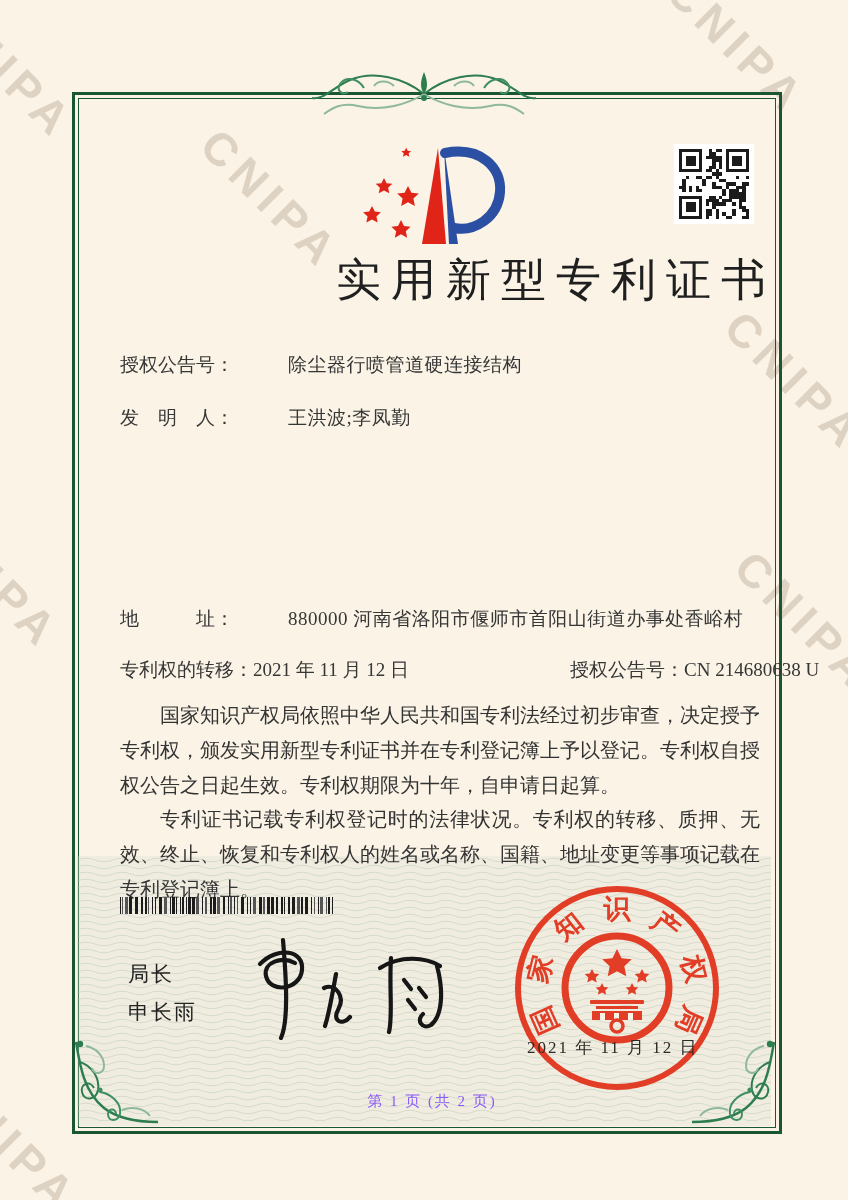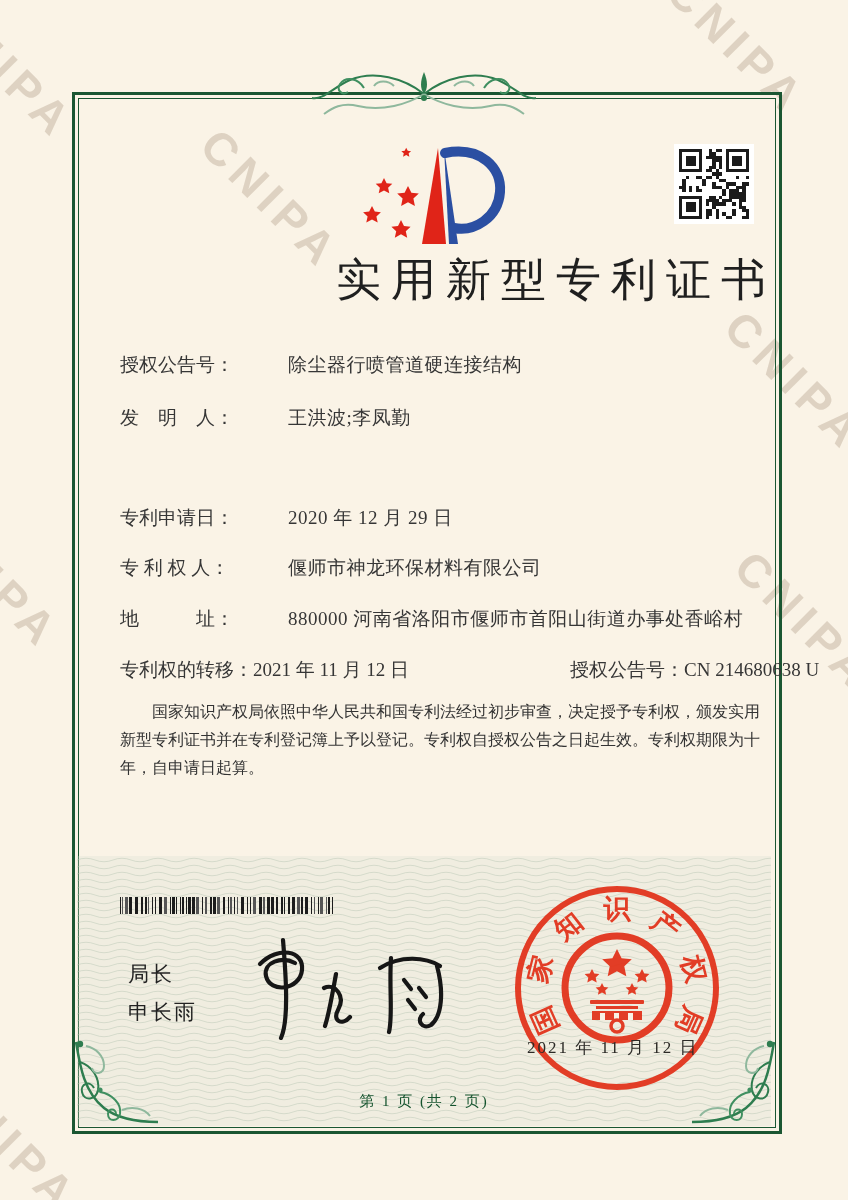--- a/index.html
+++ b/index.html
@@ -19,35 +19,35 @@
   .qr{position:absolute;left:674px;top:144px;background:#ffffff;padding:5px;}
   .qr-grid{display:grid;grid-template-columns:repeat(21,1fr);width:70px;height:70px;}
   .qr-grid div{width:100%;height:100%;}
   .qr-grid .b{background:#1b1b1b;}
   .title{position:absolute;left:72px;top:250px;width:704px;text-align:right;
          font-size:45px;font-weight:normal;color:#1f1f1f;letter-spacing:10px;margin:0;}
   .frow{position:absolute;left:120px;font-size:19px;color:#363636;white-space:nowrap;}
   .frow .lbl{display:inline-block;width:168px;}
   .frow .val{letter-spacing:0.5px;}
   .grant2{position:absolute;left:450px;top:0;}
-  .body-text{position:absolute;left:120px;top:698px;width:640px;font-size:16px;
+  .body-text{position:absolute;left:120px;top:698px;width:640px;font-size:20px;
              line-height:1.74;color:#333;text-align:justify;font-style:normal;}
   .body-text p{margin:0;text-indent:2em;}
   .barcode{position:absolute;left:120px;top:897px;height:17px;display:flex;}
   .barcode div{height:100%;}
   .sig-title{position:absolute;left:128px;top:960px;font-family:"Liberation Sans",sans-serif;
              font-size:21px;color:#222;letter-spacing:2px;}
   .sig-name{position:absolute;left:128px;top:998px;font-family:"Liberation Sans",sans-serif;
             font-size:21px;color:#222;letter-spacing:2px;}
   .sig-svg{position:absolute;left:232px;top:928px;}
   .seal{position:absolute;left:512px;top:883px;}
   .seal-date{position:absolute;left:527px;top:1036px;width:190px;font-size:17px;
              color:#2b2a26;letter-spacing:2px;z-index:5;}
   .footer-page{position:absolute;left:72px;top:1092px;width:704px;text-align:center;
-               font-size:15px;color:#14532d;letter-spacing:2px;}
+               font-size:15px;color:#8b5cf6;letter-spacing:2px;padding-left:8px;}
   .bottom-note{position:absolute;left:328px;top:1140px;width:196px;height:32px;
                background:#fcfaf3;color:#2c2c2c;font-size:17px;text-align:center;
                line-height:32px;letter-spacing:2px;}
   .ornament-top{position:absolute;left:304px;top:60px;}
   .corner{position:absolute;}
   .corner.bl{left:70px;top:1036px;}
   .corner.br{left:688px;top:1036px;transform:scaleX(-1);}
 </style>
 </head>
 <body>
@@ -608,38 +608,33 @@
   </div>
 
   <h1 class="title">实用新型专利证书</h1>
 
   <div class="frow" style="top:352px">
     <span class="lbl">授权公告号：</span><span class="val">除尘器行喷管道硬连接结构</span>
   </div>
   <div class="frow" style="top:405px">
     <span class="lbl">发　明　人：</span><span class="val">王洪波;李凤勤</span>
   </div>
-  <div class="frow" style="top:505px">
-    <span class="lbl">专利申请日：</span><span class="val">2020 年 12 月 29 日</span>
-  </div>
-  <div class="frow" style="top:555px">
-    <span class="lbl">专 利 权 人：</span><span class="val">偃师市神龙环保材料有限公司</span>
-  </div>
   <div class="frow" style="top:606px">
     <span class="lbl">地　　　址：</span><span class="val">880000 河南省洛阳市偃师市首阳山街道办事处香峪村</span>
   </div>
   <div class="frow" style="top:657px">
     <span>专利权的转移：</span><span>2021 年 11 月 12 日</span>
     <span class="grant2">
       <span>授权公告号：</span><span>CN 214680638 U</span>
     </span>
   </div>
 
   <div class="body-text">
     <p>国家知识产权局依照中华人民共和国专利法经过初步审查，决定授予专利权，颁发实用新型专利证书并在专利登记簿上予以登记。专利权自授权公告之日起生效。专利权期限为十年，自申请日起算。</p>
+    <p>专利证书记载专利权登记时的法律状况。专利权的转移、质押、无效、终止、恢复和专利权人的姓名或名称、国籍、地址变更等事项记载在专利登记簿上。</p>
   </div>
 
   <div class="barcode" id="barcode">
       <div style="width: 1px; background: rgb(28, 28, 28);"></div>
       <div style="width: 1px; background: transparent;"></div>
       <div style="width: 1px; background: rgb(85, 85, 85);"></div>
       <div style="width: 2px; background: transparent;"></div>
       <div style="width: 3px; background: rgb(85, 85, 85);"></div>
       <div style="width: 1px; background: transparent;"></div>
       <div style="width: 3px; background: rgb(28, 28, 28);"></div>

